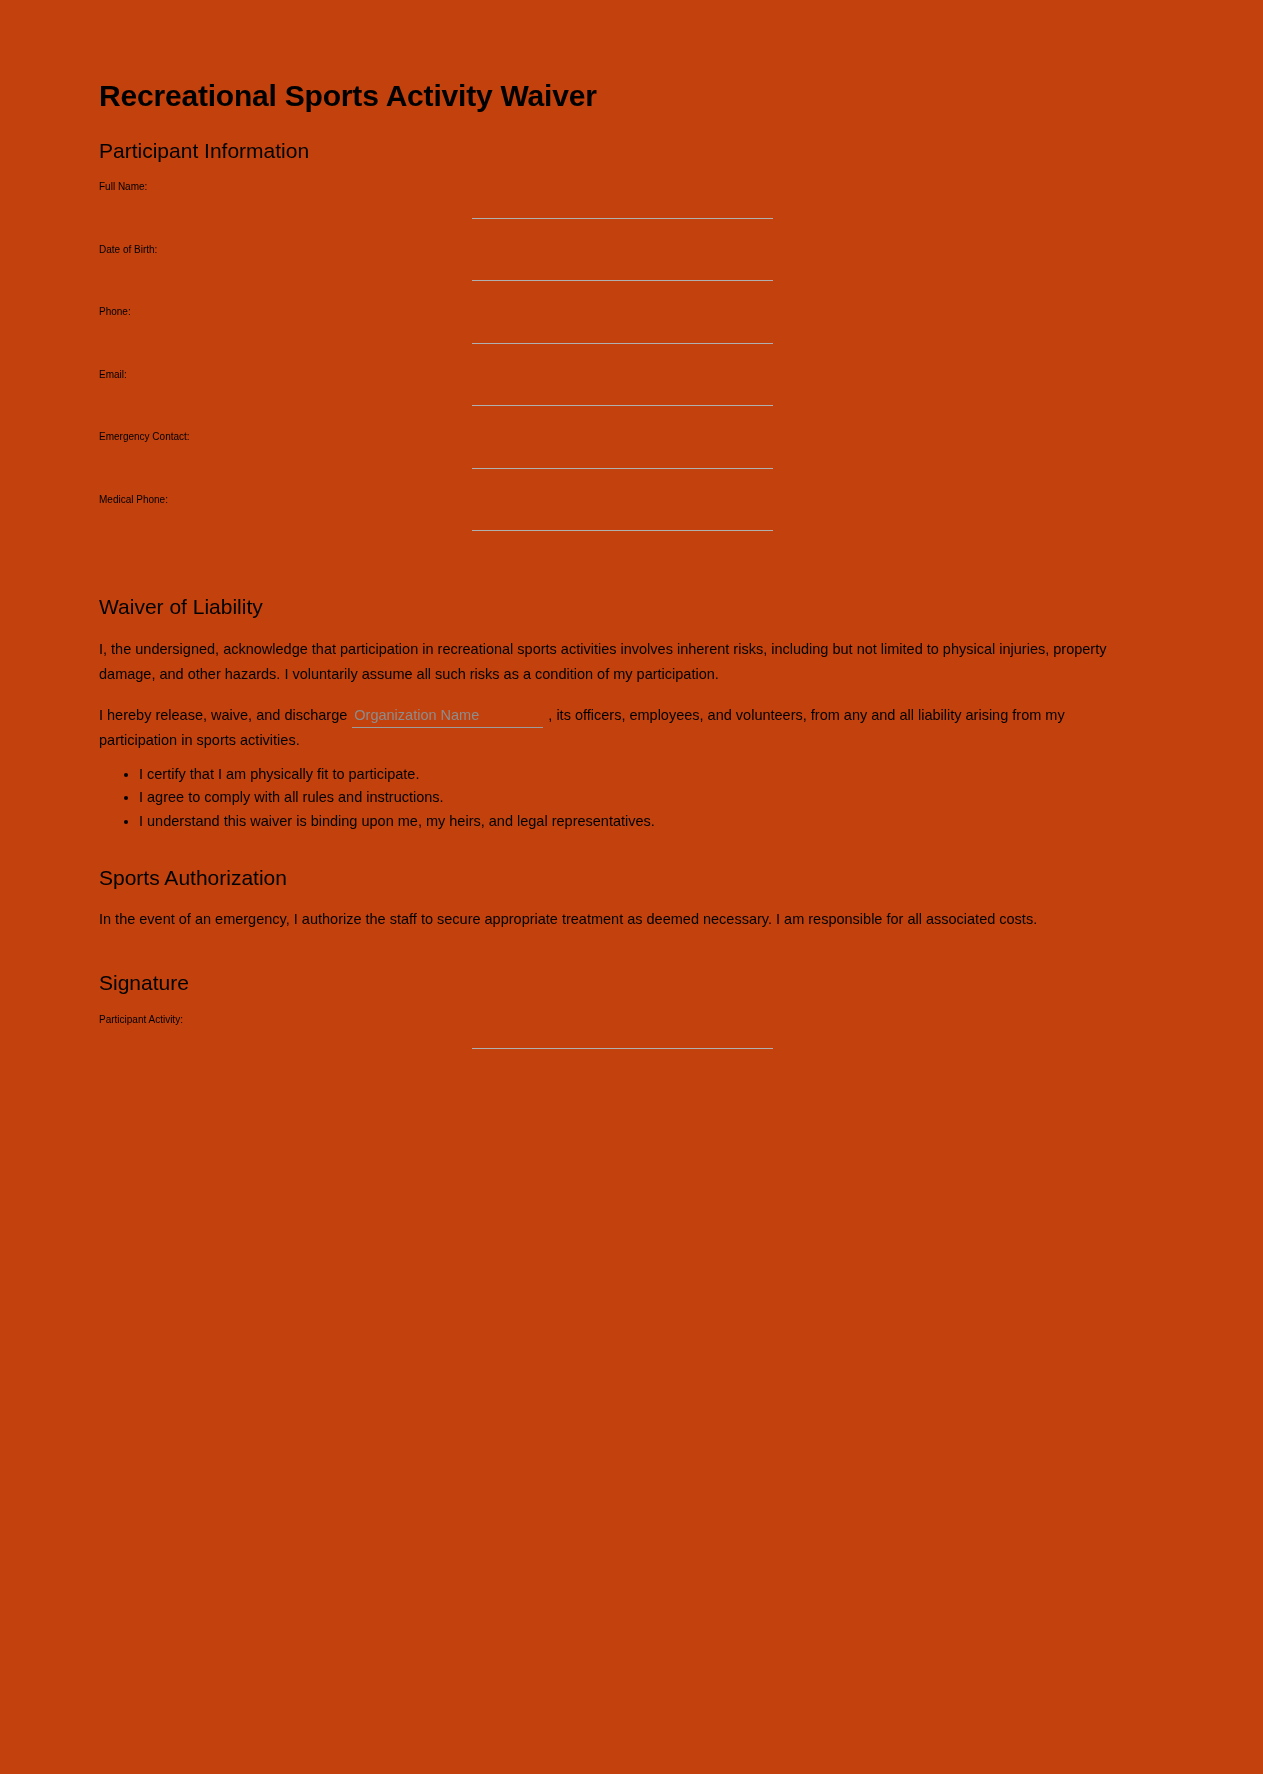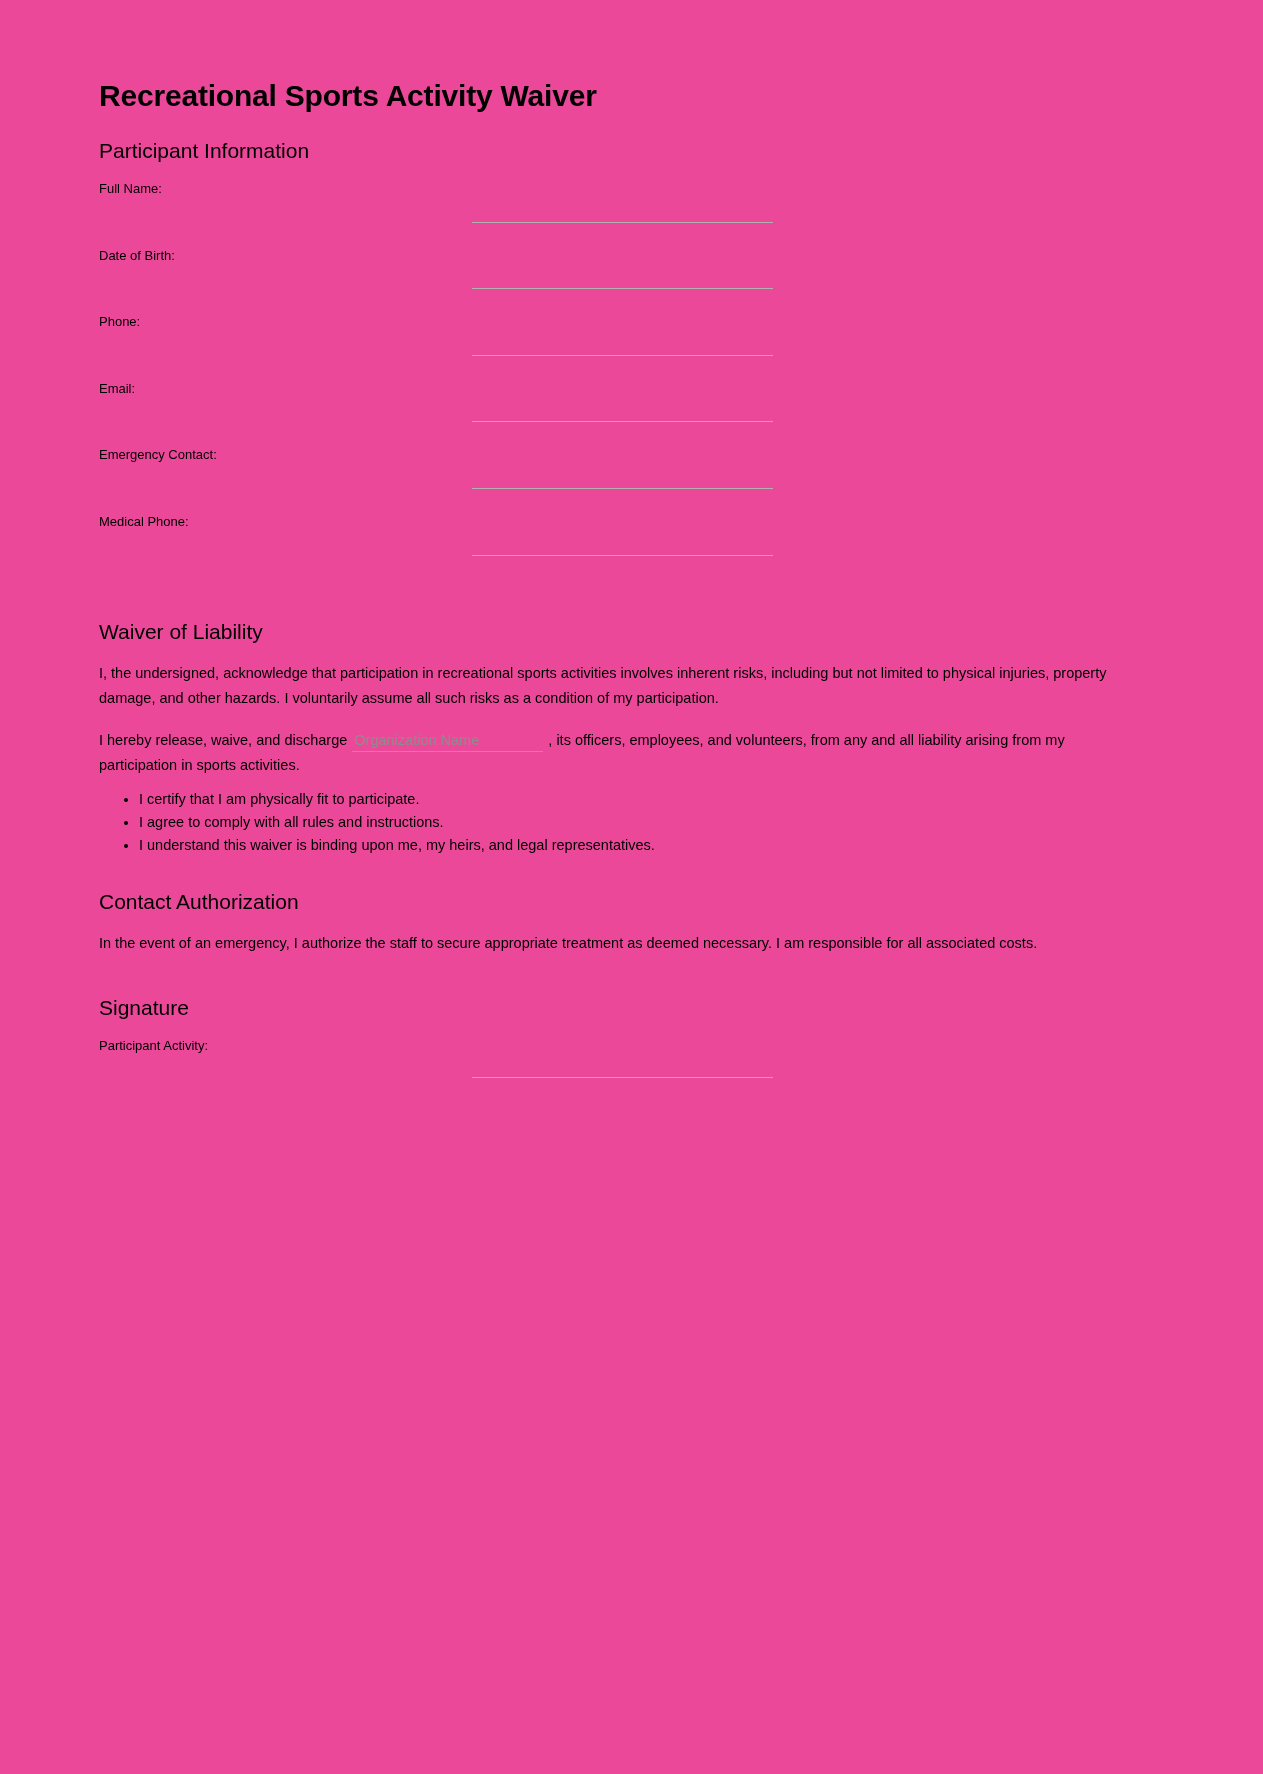--- a/index.html
+++ b/index.html
@@ -10,21 +10,21 @@
   }
   body {
     font-family: "Liberation Sans", sans-serif;
     color: #000000;
     -webkit-font-smoothing: antialiased;
   }
   .page {
     position: relative;
     width: 1263px;
     height: 1774px;
-    background: #ec4899;
+    background: #c2410c;
     box-sizing: border-box;
     overflow: hidden;
   }
   .content {
     position: absolute;
     left: 99px;
     top: 0;
     width: 1047px;
   }
 
@@ -54,21 +54,21 @@
   .field-list {
     margin: 0;
     padding: 0;
     list-style: none;
   }
   .field {
     padding-top: 16px;
   }
   .field-label {
     display: block;
-    font-size: 13px;
+    font-size: 10px;
     line-height: 1.35;
     color: #000;
   }
   .field-rule {
     margin-top: 24px;
     width: 301px;
     height: 0;
     border: 0;
     border-top: 1px solid #b0b0b0;
   }
@@ -186,21 +186,21 @@
       <input class="inline-input" type="text" placeholder="Organization Name" style="">
       <span>, its officers, employees, and volunteers, from any and all liability arising from my participation in sports activities.</span>
     </p>
 
     <ul class="bullets">
       <li>I certify that I am physically fit to participate.</li>
       <li>I agree to comply with all rules and instructions.</li>
       <li>I understand this waiver is binding upon me, my heirs, and legal representatives.</li>
     </ul>
 
-    <h2 class="section-title sec-medical">Contact Authorization</h2>
+    <h2 class="section-title sec-medical">Sports Authorization</h2>
 
     <p class="para">In the event of an emergency, I authorize the staff to secure appropriate treatment as deemed necessary. I am responsible for all associated costs.</p>
 
     <h2 class="section-title sec-signature">Signature</h2>
 
     <div class="sig-field">
       <span class="field-label">Participant Activity:</span>
       <hr class="sig-rule">
     </div>
 

